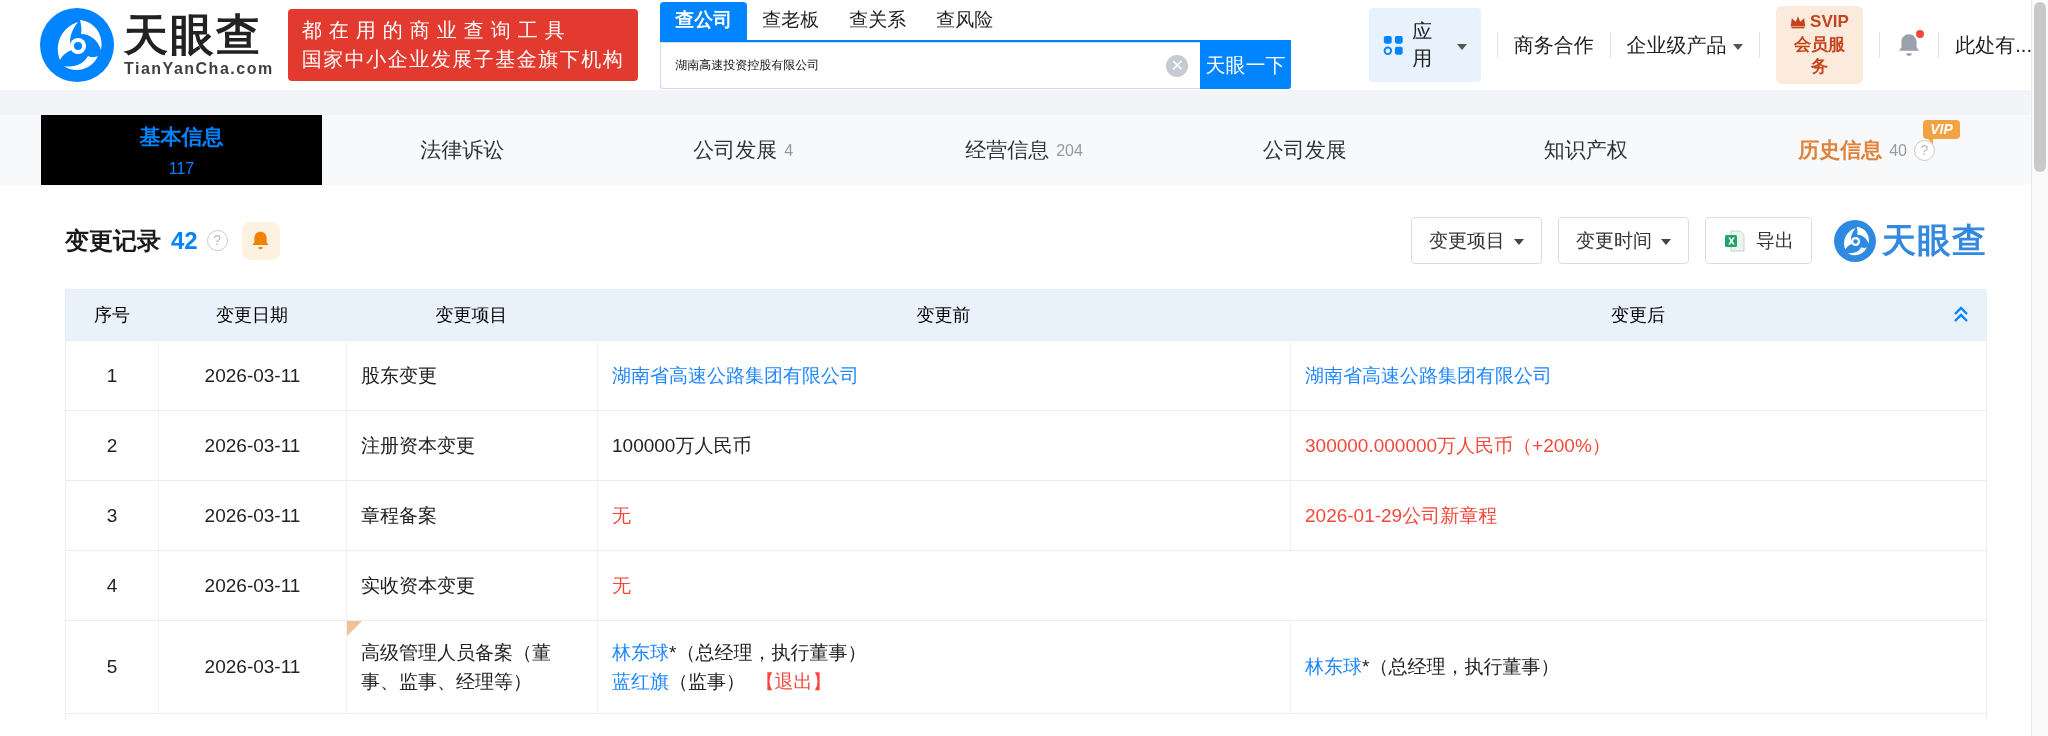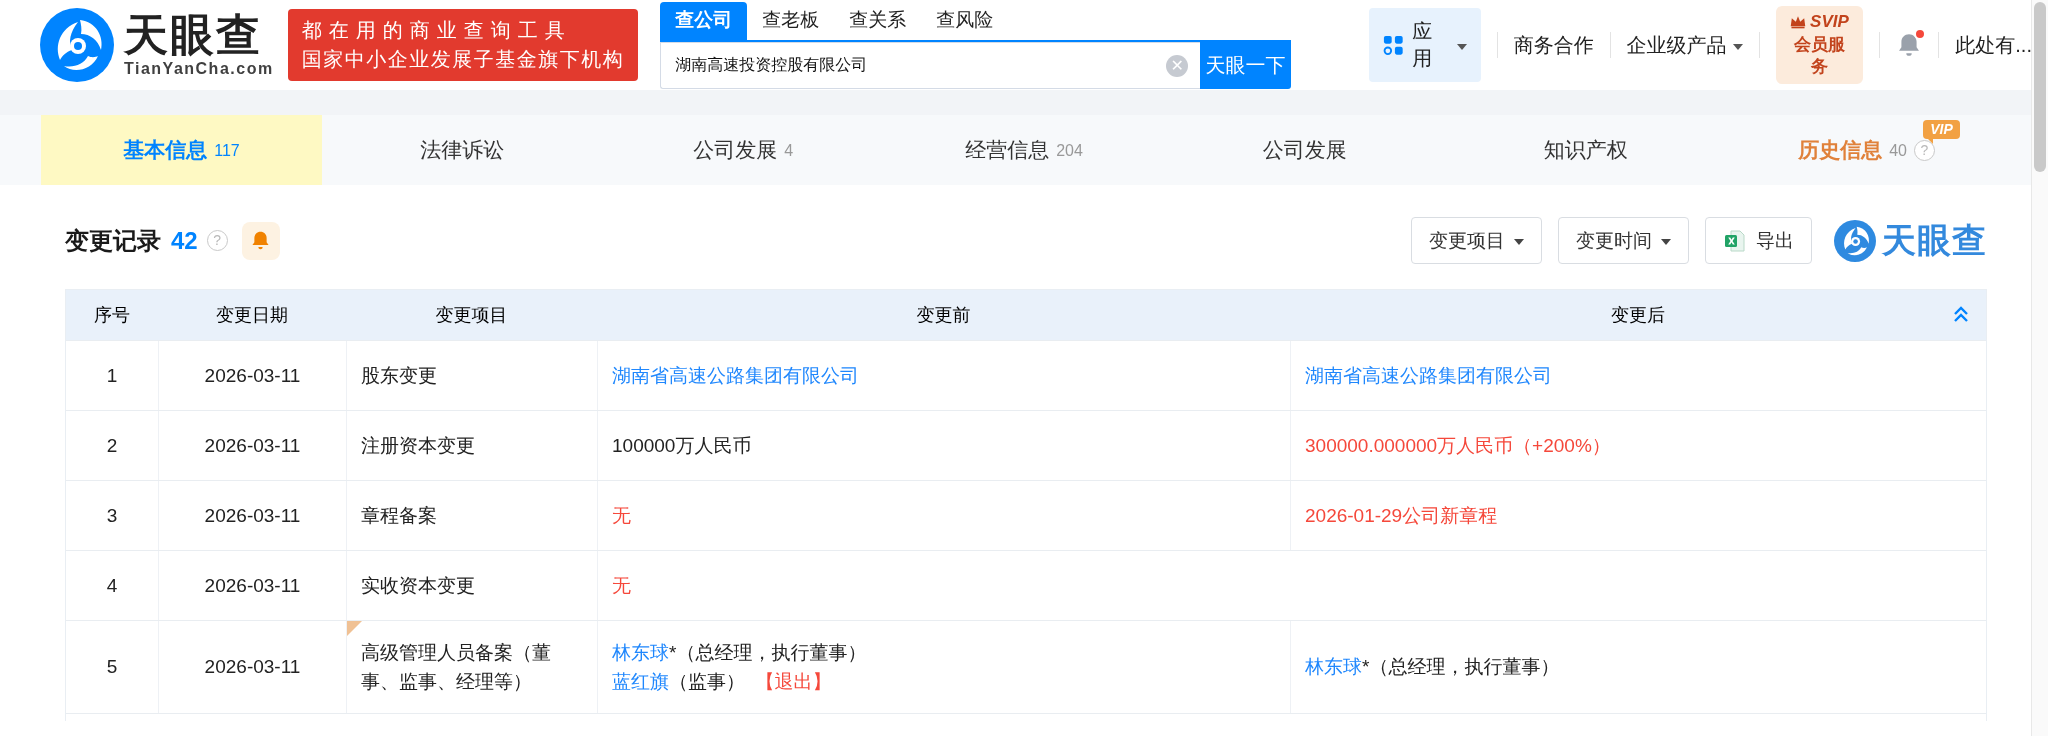--- a/index.html
+++ b/index.html
@@ -19,48 +19,48 @@
   .promo-line1 { font-size:20px; letter-spacing:7px; white-space:nowrap; }
   .promo-line2 { font-size:20px; letter-spacing:1.5px; white-space:nowrap; }
 
   .search-area { margin-left:22px; width:640px; }
   .search-tabs { display:flex; align-items:flex-end; border-bottom:2px solid #0084ff; }
   .search-tab { font-size:19px; color:#222; padding:5px 15px 7px; cursor:pointer; white-space:nowrap; }
   .search-tab.active { background:#0084ff; color:#fff; border-radius:4px 4px 0 0; font-weight:bold; }
   .search-row { display:flex; margin-top:0; }
   .search-input-wrap { position:relative; flex:1; }
   .search-input-wrap input { width:100%; height:47px; border:1px solid #d4dbe6; border-right:none;
-    font-size:16px; padding:0 46px 0 14px; outline:none; color:#111; border-radius:0 0 0 3px;
+    font-size:12px; padding:0 46px 0 14px; outline:none; color:#111; border-radius:0 0 0 3px;
     font-family:inherit; }
   .clear-icon { position:absolute; right:12px; top:13px; width:22px; height:22px; border-radius:50%;
     background:#c6cad1; color:#fff; font-size:16px; line-height:22px; text-align:center; cursor:pointer; }
   .search-btn { width:91px; height:47px; background:#0084ff; color:#fff; font-size:20px;
     border:none; border-radius:0 0 3px 0; cursor:pointer; font-family:inherit; white-space:nowrap; }
 
   .top-nav { margin-left:78px; display:flex; align-items:center; font-size:20px; color:#222; }
   .apps-chip { display:flex; align-items:center; gap:8px; background:#e7f2fd; border-radius:4px;
     padding:10px 14px; cursor:pointer; }
   .nav-divider { width:1px; height:26px; background:#e3e3e3; margin:0 16px; }
   .nav-link { cursor:pointer; white-space:nowrap; display:flex; align-items:center; gap:6px; }
   .caret { width:0; height:0; border-left:5px solid transparent; border-right:5px solid transparent;
     border-top:6px solid #555; display:inline-block; margin-top:3px; }
   .svip-chip { background:#fcebdc; border-radius:6px; padding:5px 12px; text-align:center;
     color:#c2431c; font-weight:bold; font-size:17px; line-height:1.35; cursor:pointer; }
-  .svip-top { display:flex; align-items:center; gap:4px; justify-content:center; font-style:italic; }
+  .svip-top { display:flex; align-items:center; gap:4px; justify-content:center; }
   .bell-wrap { position:relative; cursor:pointer; display:flex; }
   .bell-dot { position:absolute; right:-4px; top:-4px; width:12px; height:12px; border-radius:50%;
     background:#f5483b; border:2px solid #fff; }
   .user-item { display:flex; align-items:center; gap:6px; cursor:pointer; white-space:nowrap; }
 
   
   .gray-strip { height:25px; background:#f2f4f7; }
   .page-tabs { height:70px; background:#f7f9fb; display:flex; padding:0 41px; }
   .page-tab { flex:1; display:flex; align-items:center; justify-content:center; gap:7px;
     font-size:21px; color:#333; cursor:pointer; position:relative; }
-  .page-tab.active { background:#fef9c3; color:#0084ff; font-weight:bold; }
+  .page-tab.active { background:#000000; color:#0084ff; font-weight:bold;flex-direction:column; }
   .tab-count { font-size:16px; color:#999; font-weight:normal; margin-top:2px; }
   .page-tab.active .tab-count { color:#0084ff; }
   .page-tab.vip-tab { color:#e0813a; font-weight:bold; }
   .vip-badge { position:absolute; top:5px; margin-left:150px; background:#f2a143; color:#fff;
     font-size:14px; font-style:italic; font-weight:bold; padding:1px 7px 2px; border-radius:4px; }
   .vip-badge:after { content:""; position:absolute; left:4px; bottom:-5px; width:0; height:0;
     border-left:6px solid transparent; border-right:0 solid transparent; border-top:6px solid #f2a143; }
   .qmark { width:21px; height:21px; border:1.5px solid #c9c9c9; border-radius:50%; color:#b9b9b9;
     font-size:14px; line-height:19px; text-align:center; display:inline-block; font-weight:normal;
     background:#fff; flex:0 0 auto; }

